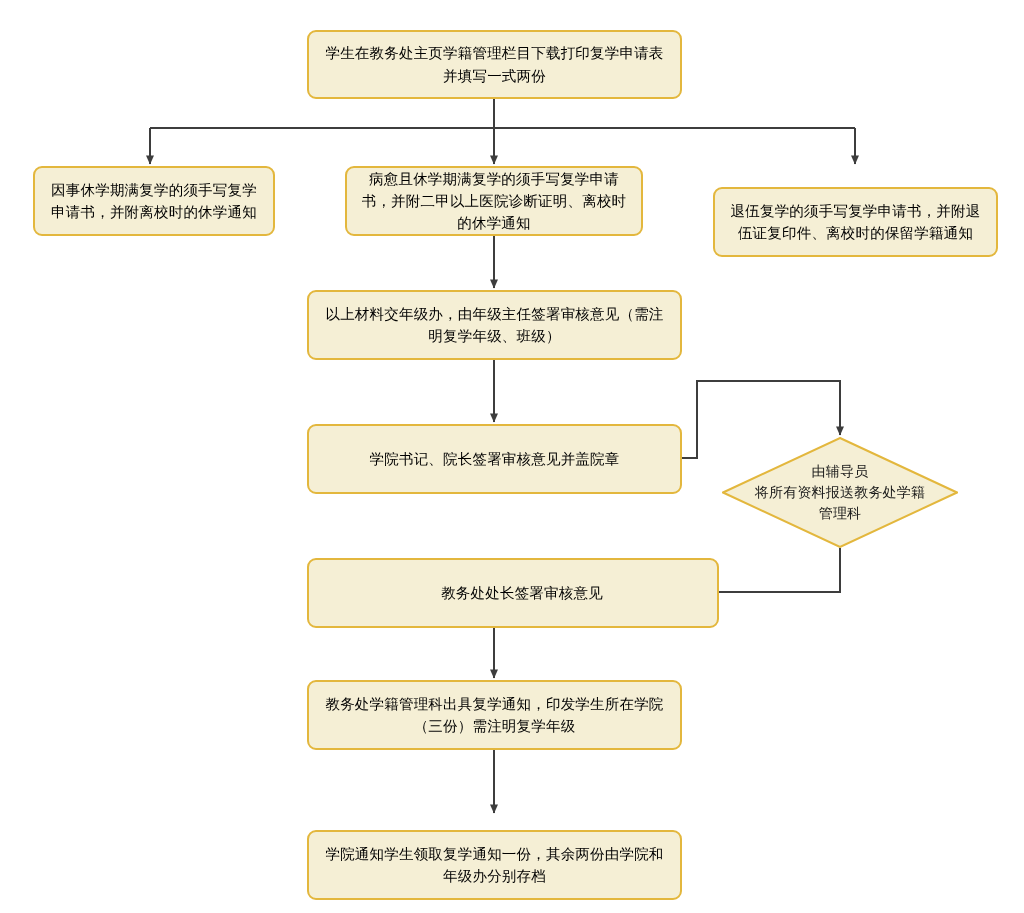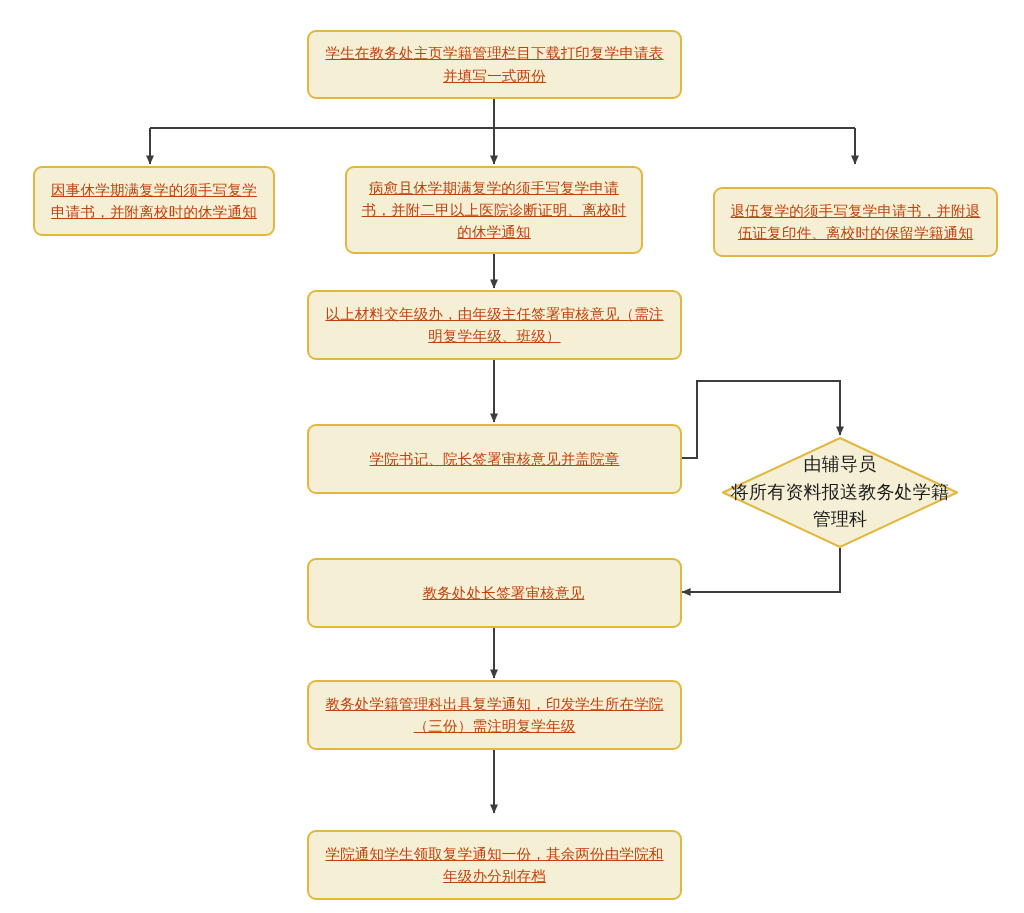--- a/index.html
+++ b/index.html
@@ -27,25 +27,24 @@
     height: 913px;
     pointer-events: none;
   }
   .node {
     position: absolute;
     box-sizing: border-box;
     display: flex;
     align-items: center;
     justify-content: center;
     text-align: center;
-    color: #c2410c;
+    color: #000000;
     font-size: 14.5px;
     line-height: 1.52;
     letter-spacing: 0.2px;
-    text-decoration: underline;
   }
   .box {
     background: #f5efd5;
     border: 2px solid #e3b73d;
     border-radius: 9px;
   }
   .box .txt {
     padding: 0 12px;
     width: 100%;
   }
@@ -60,21 +59,21 @@
   .diamond-label {
     position: absolute;
     left: 0;
     top: 0;
     width: 100%;
     height: 100%;
     display: flex;
     align-items: center;
     justify-content: center;
     text-align: center;
-    font-size: 18px;
+    font-size: 14px;
     line-height: 1.52;
     color: #1a1a1a;
     letter-spacing: 0.2px;
   }
 </style>
 </head>
 <body>
 
 <div id="canvas">
 
@@ -108,21 +107,21 @@
   </svg>
 
   <div class="node box" style="left:307px; top:30px; width:375px; height:69px;">
     <span class="txt">学生在教务处主页学籍管理栏目下载打印复学申请表并填写一式两份</span>
   </div>
 
   <div class="node box" style="left:33px; top:166px; width:242px; height:70px;">
     <span class="txt">因事休学期满复学的须手写复学申请书，并附离校时的休学通知</span>
   </div>
 
-  <div class="node box" style="left:345px; top:166px; width:298px; height:88px;">
+  <div class="node box" style="left:345px; top:166px; width:298px; height:70px;">
     <span class="txt">病愈且休学期满复学的须手写复学申请书，并附二甲以上医院诊断证明、离校时的休学通知</span>
   </div>
 
   <div class="node box" style="left:713px; top:166px; width:285px; height:70px;margin-top:21px;">
     <span class="txt">退伍复学的须手写复学申请书，并附退伍证复印件、离校时的保留学籍通知</span>
   </div>
 
   <div class="node box" style="left:307px; top:290px; width:375px; height:70px;">
     <span class="txt">以上材料交年级办，由年级主任签署审核意见（需注明复学年级、班级）</span>
   </div>
@@ -131,21 +130,21 @@
     <span class="txt">学院书记、院长签署审核意见并盖院章</span>
   </div>
 
   <div class="diamond-wrap" style="left:722px; top:437px; width:236px; height:111px;">
     <svg width="236" height="111" viewBox="0 0 236 111">
       <polygon points="118,1 235,55.5 118,110 1,55.5" fill="#f5efd5" stroke="#e3b73d" stroke-width="2"></polygon>
     </svg>
     <div class="diamond-label">由辅导员<br>将所有资料报送教务处学籍<br>管理科</div>
   </div>
 
-  <div class="node box" style="left:307px; top:558px; width:375px; height:70px;padding-left:18px;">
+  <div class="node box" style="left:307px; top:558px; width:412px; height:70px;padding-left:18px;">
     <span class="txt">教务处处长签署审核意见</span>
   </div>
 
   <div class="node box" style="left:307px; top:680px; width:375px; height:70px;">
     <span class="txt">教务处学籍管理科出具复学通知，印发学生所在学院（三份）需注明复学年级</span>
   </div>
 
   <div class="node box" style="left:307px; top:815px; width:375px; height:70px;margin-top:15px;">
     <span class="txt">学院通知学生领取复学通知一份，其余两份由学院和年级办分别存档</span>
   </div>

